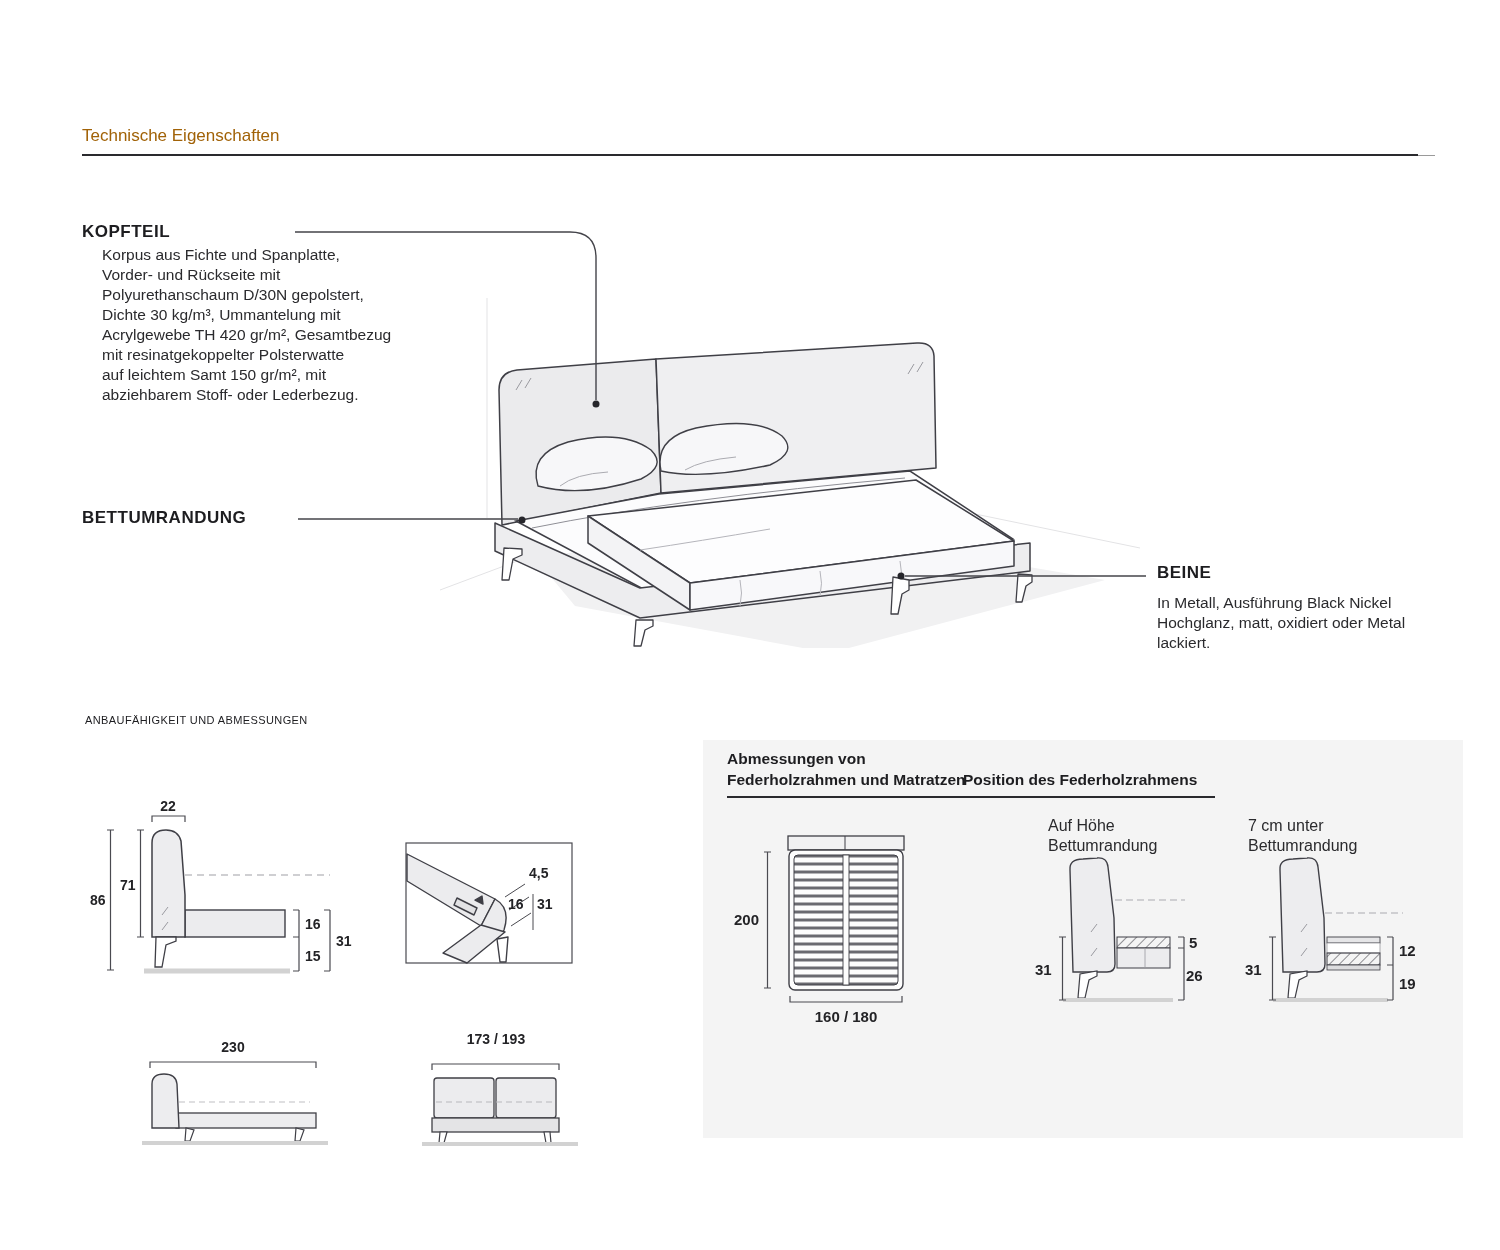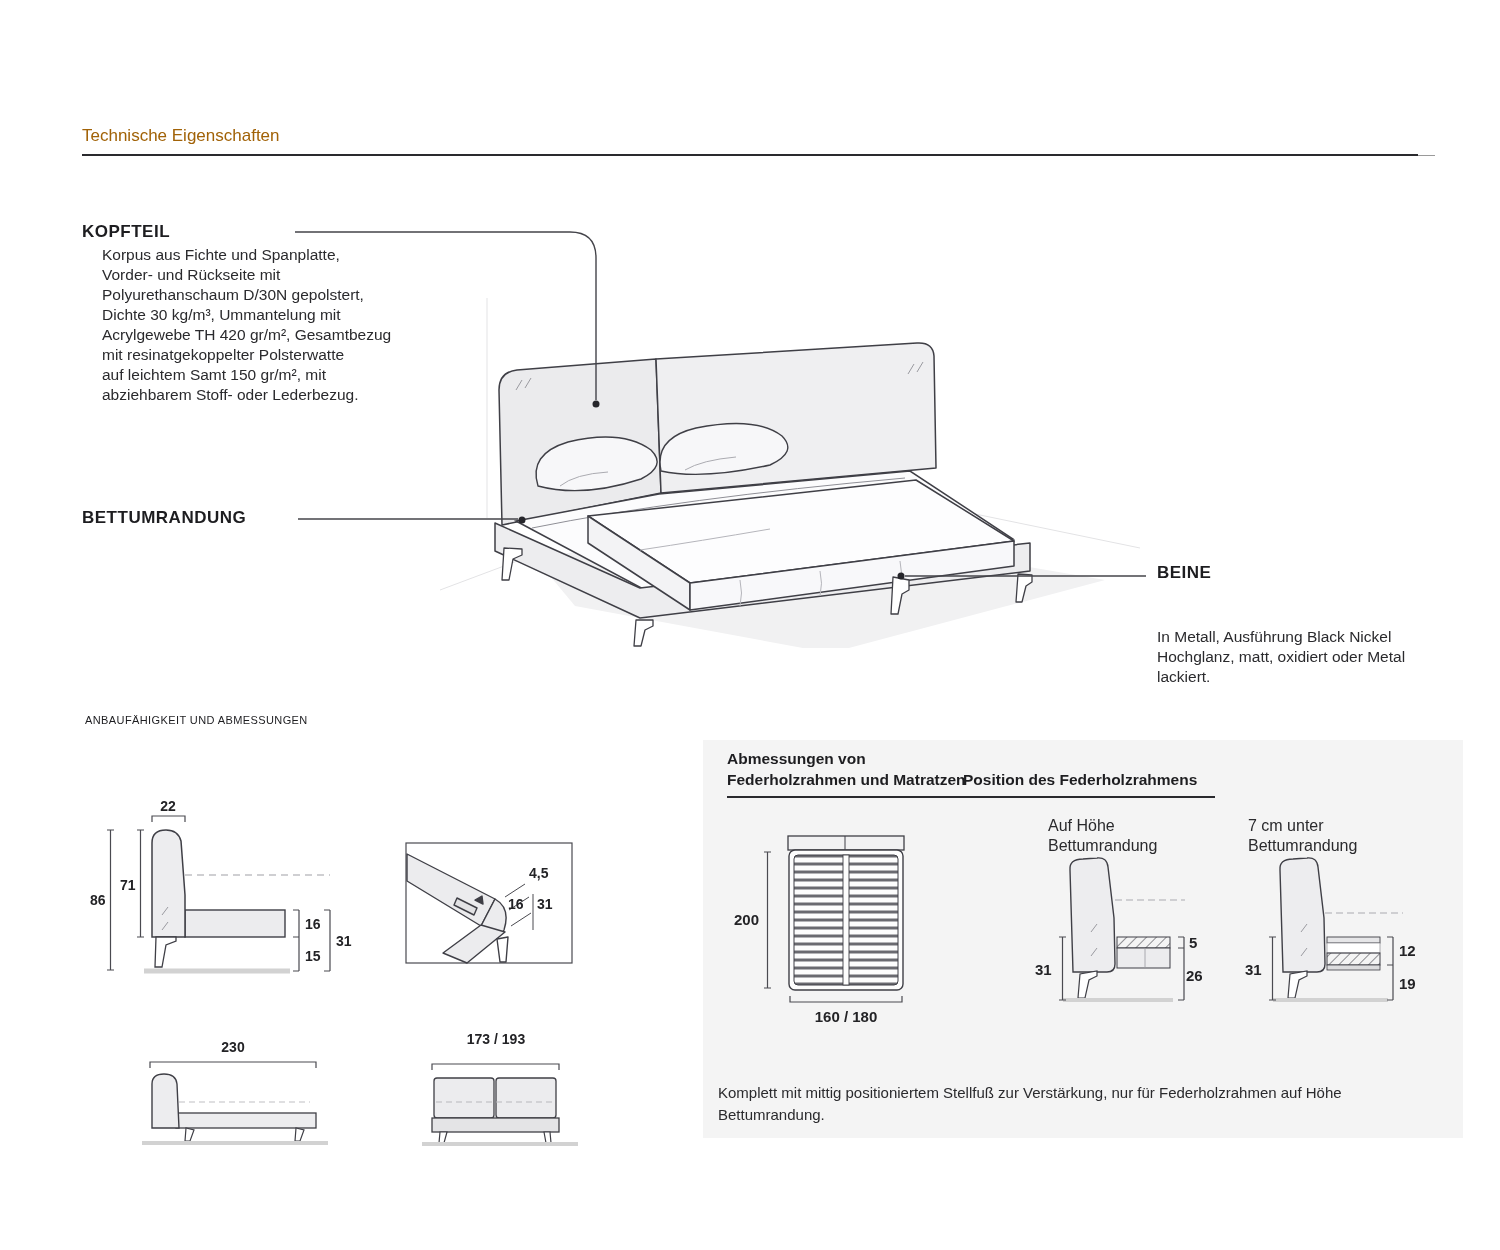--- a/index.html
+++ b/index.html
@@ -39,21 +39,21 @@
 Polyurethanschaum D/30N gepolstert,
 Dichte 30 kg/m³, Ummantelung mit
 Acrylgewebe TH 420 gr/m², Gesamtbezug
 mit resinatgekoppelter Polsterwatte
 auf leichtem Samt 150 gr/m², mit
 abziehbarem Stoff- oder Lederbezug.</div>
 
   <div class="abs co-heading" style="left:82px;top:508px;">BETTUMRANDUNG</div>
 
   <div class="abs co-heading" style="left:1157px;top:563px;">BEINE</div>
-  <div class="abs co-body pre" style="left:1157px;top:593px;width:290px;margin-top:34px;">In Metall, Ausführung Black Nickel
+  <div class="abs co-body pre" style="left:1157px;top:593px;width:290px;">In Metall, Ausführung Black Nickel
 Hochglanz, matt, oxidiert oder Metal
 lackiert.</div>
 
   <svg class="abs" style="left:440px;top:228px;" width="700" height="420" viewBox="0 0 700 420">
     <g stroke="#e3e3e5" stroke-width="1">
       <line x1="47" y1="70" x2="47" y2="290"></line>
       <line x1="0" y1="362" x2="80" y2="332"></line>
       <line x1="438" y1="266" x2="700" y2="320"></line>
     </g>
     <polygon points="95,330 330,295 665,352 390,425 135,378" fill="#f1f1f2"></polygon>
@@ -248,17 +248,15 @@
       <path d="M47,122 L45,146 L52,146 L56,128 L64,124 L64,119 Z" fill="#ffffff" stroke="#3f3f46" stroke-width="1.2"></path>
       <line x1="30" y1="148" x2="145" y2="148" stroke="#d2d2d2" stroke-width="4"></line>
       <path d="M26,85 H33 M29.5,85 V148 M26,148 H33" stroke="#4a4a50" stroke-width="1.2" fill="none"></path>
       <text class="dimL" x="2" y="123">31</text>
       <path d="M144,85 H150 M150,85 V113 M144,113 H150" stroke="#4a4a50" stroke-width="1.2" fill="none"></path>
       <text class="dimL" x="156" y="104">12</text>
       <path d="M150,113 V148 M144,148 H150" stroke="#4a4a50" stroke-width="1.2" fill="none"></path>
       <text class="dimL" x="156" y="137">19</text>
     </svg>
 
-    <div class="abs note pre" style="left:15px;top:342px;width:700px;">Komplett mit mittig positioniertem Stellfuß zur Verstärkung, nur für Federholzrahmen auf Höhe
-Bettumrandung.</div>
   </div>
 
 </div>
 
 </body></html>

